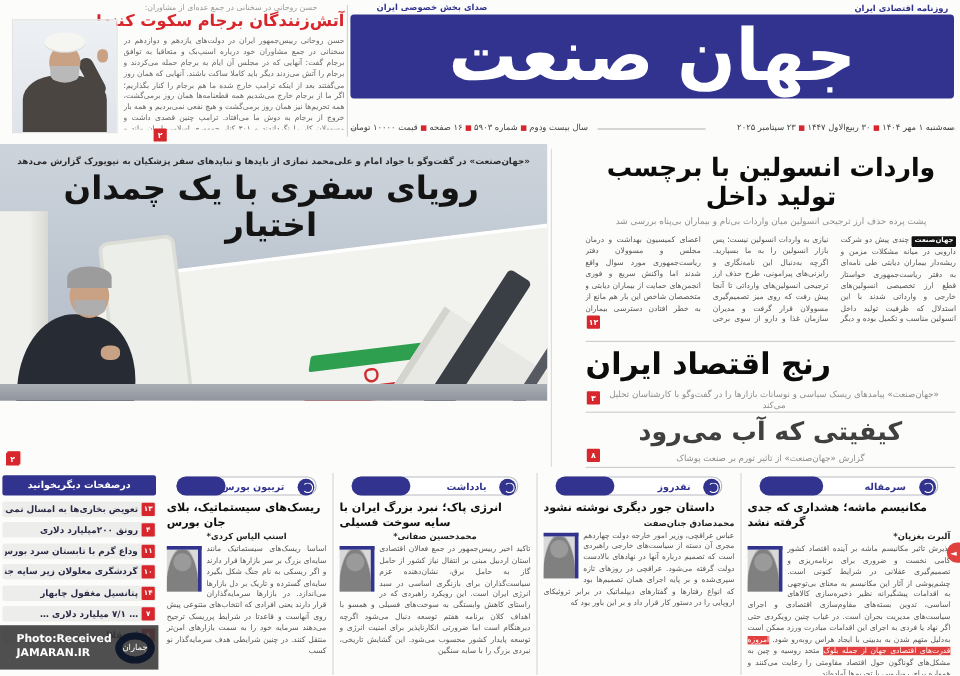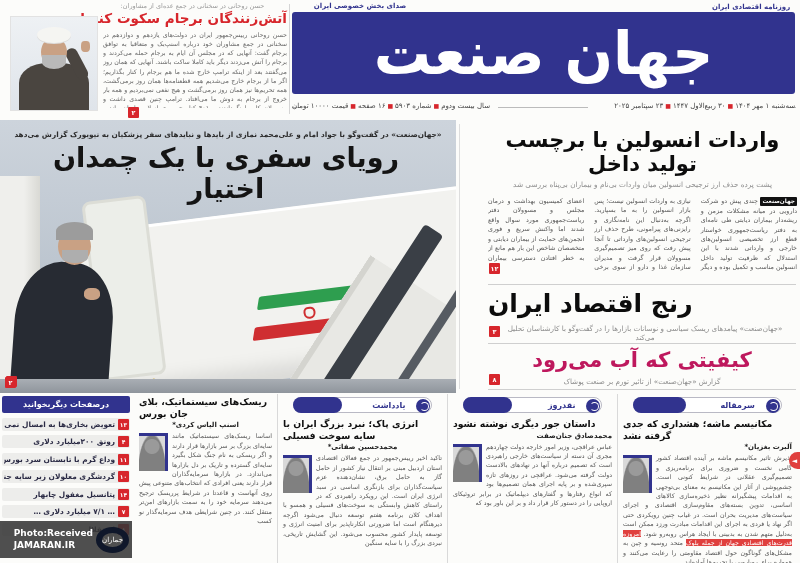--- a/index.html
+++ b/index.html
@@ -1,21 +1,21 @@
 <!DOCTYPE html>
 <html lang="fa" dir="rtl"><head>
 <meta charset="utf-8">
 <style>
   * { margin:0; padding:0; box-sizing:border-box; }
   html,body { background:#ffffff; }
   body { font-family:"DejaVu Sans","Liberation Sans",sans-serif; }
   .page { position:relative; width:800px; height:563px; background:#fcfcfa; overflow:hidden; direction:rtl; }
 
   
-  .nameplate { position:absolute; left:292px; top:12px; width:503px; height:82px; background:#31338e; border-radius:3px; display:flex; align-items:center; justify-content:center; }
+  .nameplate { position:absolute; left:292px; top:12px; width:503px; height:70px; background:#31338e; border-radius:3px; display:flex; align-items:center; justify-content:center; }
   .nameplate .title { color:#fff; font-size:57px; font-weight:bold; letter-spacing:-2px; transform:scaleY(1.05); }
   .tag-small { position:absolute; font-size:7px; color:#31338e; font-weight:bold; }
   .tag-voice { left:300px; top:2px; width:120px; text-align:center; }
   .tag-econ  { left:712px; top:3px; width:84px; text-align:left; }
   .dateline { position:absolute; left:292px; top:102px; width:503px; display:flex; justify-content:space-between; font-size:7px; color:#444; direction:rtl; }
   .dateline .grp { white-space:nowrap; }
   .sep { color:#d7262c; font-size:6px; padding:0 2px; }
   .date-rule { position:absolute; top:107px; height:1px; background:#bbb; }
   .dr1 { left:498px; width:90px; } .dr2 { left:292px; width:8px; } .dr3 { left:788px; width:8px; }
 
@@ -29,21 +29,21 @@
   .r-face { position:absolute; left:30px; top:20px; width:26px; height:30px; background:#c9a184; border-radius:50%; }
   .r-turban { position:absolute; left:26px; top:10px; width:34px; height:16px; background:#f5f5f2; border-radius:50%; box-shadow:0 1px 0 #ddd; }
   .r-beard { position:absolute; left:31px; top:38px; width:24px; height:14px; background:#b9b9b9; border-radius:0 0 50% 50%; }
   .r-arm { position:absolute; left:60px; top:30px; width:12px; height:34px; background:#4a4540; transform:rotate(-28deg); border-radius:6px; }
   .r-hand { position:absolute; left:70px; top:24px; width:9px; height:11px; background:#c9a184; border-radius:40%; }
   .v-div-masthead { position:absolute; left:289px; top:4px; width:1px; height:110px; background:#d5d5d5; }
 
   .badge { position:absolute; background:#d7262c; color:#fff; font-size:6.5px; font-weight:bold; width:11px; height:11px; display:flex; align-items:center; justify-content:center; border-radius:1px; }
 
   
-  .mainstory { position:absolute; left:0; top:120px; width:456px; height:273px; overflow:hidden; background:linear-gradient(180deg,#cdd4dc 0%,#bcc5cf 55%,#b3bcc6 100%); }
+  .mainstory { position:absolute; left:0; top:120px; width:456px; height:214px; overflow:hidden; background:linear-gradient(180deg,#cdd4dc 0%,#bcc5cf 55%,#b3bcc6 100%); }
   .ms-kicker { position:absolute; z-index:6; left:0; right:0; top:10px; text-align:center; font-size:7.3px; font-weight:bold; color:#2c2c2c; }
   .ms-head { position:absolute; z-index:6; left:0; right:20px; top:22px; text-align:center; font-size:27px; font-weight:bold; color:#141414;padding-left:16px; }
   .fuselage { position:absolute; left:70px; top:88px; width:430px; height:170px; background:#f2f2ef; transform:rotate(-7deg); border-radius:26px 4px 0 0; box-shadow:inset 0 -14px 18px rgba(0,0,0,.10), inset 0 3px 0 #fff; }
   .doorframe { position:absolute; left:92px; top:78px; width:64px; height:180px; background:#eceee9; transform:rotate(-7deg); border:3px solid #dcddd6; border-radius:8px; }
   .leftwall { position:absolute; left:0; top:56px; width:40px; height:217px; background:linear-gradient(90deg,#efefec 60%,#d9d9d4 100%); }
   .stair-edge { position:absolute; left:295px; top:190px; width:260px; height:200px; background:#e8e8e4; transform:rotate(33deg); box-shadow:inset 6px 0 0 #d4d4cf; }
   .rail { position:absolute; left:336px; top:84px; width:22px; height:320px; background:#3a3f46; transform:rotate(33deg); border-radius:4px; }
   .rail2 { position:absolute; left:392px; top:120px; width:9px; height:300px; background:#565b62; transform:rotate(33deg); }
   .handle { position:absolute; width:26px; height:6px; background:#d9b24a; border-radius:3px; transform:rotate(33deg); } .h3 { left:150px; top:262px; width:18px; background:#cfa93e; }
   .flag { position:absolute; left:252px; top:170px; width:128px; height:52px; transform:rotate(-7deg); }
@@ -63,21 +63,21 @@
   .v-div-main { position:absolute; left:459px; top:124px; width:1px; height:265px; background:#ddd; }
   .rc { position:absolute; left:488px; top:120px; width:309px; }
   .rc-head1 { font-size:21px; font-weight:bold; color:#0c0c0c; text-align:center; margin-top:8px; }
   .rc-sub { font-size:7.3px; color:#8d8d8d; text-align:center; margin-top:4px; }
   .rc-body { margin-top:7px; height:84px; overflow:hidden; column-count:3; column-gap:10px; font-size:6.3px; line-height:1.5; color:#565656; text-align:justify; direction:rtl; }
   .rc-tag { display:inline-block; background:#111; color:#fff; font-size:5.8px; font-weight:bold; padding:0 2px; border-radius:1px; }
   .hrule { position:absolute; left:488px; width:308px; height:1px; background:#cfcfcf; }
   .hr1 { top:284px; } .hr2 { top:343px; } .hr3 { top:389px; }
   .ranj-head { position:absolute; left:488px; top:289px; width:308px; text-align:left; font-size:25px; font-weight:bold; color:#0c0c0c; }
   .ranj-sub { position:absolute; left:500px; top:324px; width:290px; text-align:center; font-size:7.2px; color:#8d8d8d; }
-  .key-head { position:absolute; left:488px; top:348px; width:308px; text-align:center; font-size:21px; font-weight:bold; color:#be185d; }
+  .key-head { position:absolute; left:488px; top:348px; width:308px; text-align:center; font-size:21px; font-weight:bold; color:#404040; }
   .key-sub { position:absolute; left:488px; top:377px; width:308px; text-align:center; font-size:7.2px; color:#8d8d8d; }
 
   
   .sidebar { position:absolute; left:2px; top:396px; width:128px; }
   .sb-head { height:17px; background:#31338e; border-radius:2px; color:#fff; font-size:8px; font-weight:bold; display:flex; align-items:center; justify-content:center; }
   .sb-item { display:flex; align-items:center; gap:3px; background:#ededeb; height:13px; margin-top:4.5px; border-radius:2px; padding-left:2px; }
   .sb-num { flex:0 0 11px; height:11px; background:#d7262c; color:#fff; font-size:6px; font-weight:bold; display:flex; align-items:center; justify-content:center; border-radius:1px; margin-right:1px; }
   .sb-txt { font-size:7.4px; font-weight:bold; color:#2b2b45; white-space:nowrap; overflow:hidden; }
 
   .watermark { position:absolute; left:0; top:521px; width:132px; height:37px; background:rgba(55,55,55,.88); display:flex; align-items:center; z-index:9; }
@@ -255,20 +255,25 @@
       <div class="pill">
         <div class="cap"></div>
         <div class="roundel"></div>
         <div class="label">یادداشت</div>
       </div>
       <div class="col-head">انرژی پاک؛ نبرد بزرگ ایران با سایه سوخت فسیلی</div>
       <div class="col-author" style="text-align:center;">محمدحسین صفاتی*</div>
       <p class="col-body"><span class="a-photo"></span><span>تاکید اخیر رییس‌جمهور در جمع فعالان اقتصادی استان اردبیل مبنی بر انتقال نیاز کشور از حامل گاز به حامل برق، نشان‌دهنده عزم سیاست‌گذاران برای بازنگری اساسی در سبد انرژی ایران است. این رویکرد راهبردی که در راستای کاهش وابستگی به سوخت‌های فسیلی و همسو با اهداف کلان برنامه هفتم توسعه دنبال می‌شود اگرچه دیرهنگام است اما ضرورتی انکارناپذیر برای امنیت انرژی و توسعه پایدار کشور محسوب می‌شود. این گشایش تاریخی، نبردی بزرگ را با سایه سنگین</span></p>
     </div>
     <div class="col c4">
+      <div class="pill">
+        <div class="cap"></div>
+        <div class="roundel"></div>
+        <div class="label">تریبون بورس</div>
+      </div>
       <div class="col-head">ریسک‌های سیستماتیک، بلای جان بورس</div>
       <div class="col-author" style="text-align:center;">اسنپ الیاس کردی*</div>
       <p class="col-body"><span class="a-photo"></span><span>اساسا ریسک‌های سیستماتیک مانند سایه‌ای بزرگ بر سر بازارها قرار دارند و اگر ریسکی به نام جنگ شکل بگیرد سایه‌ای گسترده و تاریک بر دل بازارها می‌اندازد. در بازارها سرمایه‌گذاران قرار دارند یعنی افرادی که انتخاب‌های متنوعی پیش روی آنهاست و قاعدتا در شرایط پرریسک ترجیح می‌دهند سرمایه خود را به سمت بازارهای امن‌تر منتقل کنند. در چنین شرایطی هدف سرمایه‌گذار نو کسب</span></p>
     </div>
   </div>
 
   <div class="hl-tab">◄</div>
 
 </div>
 

